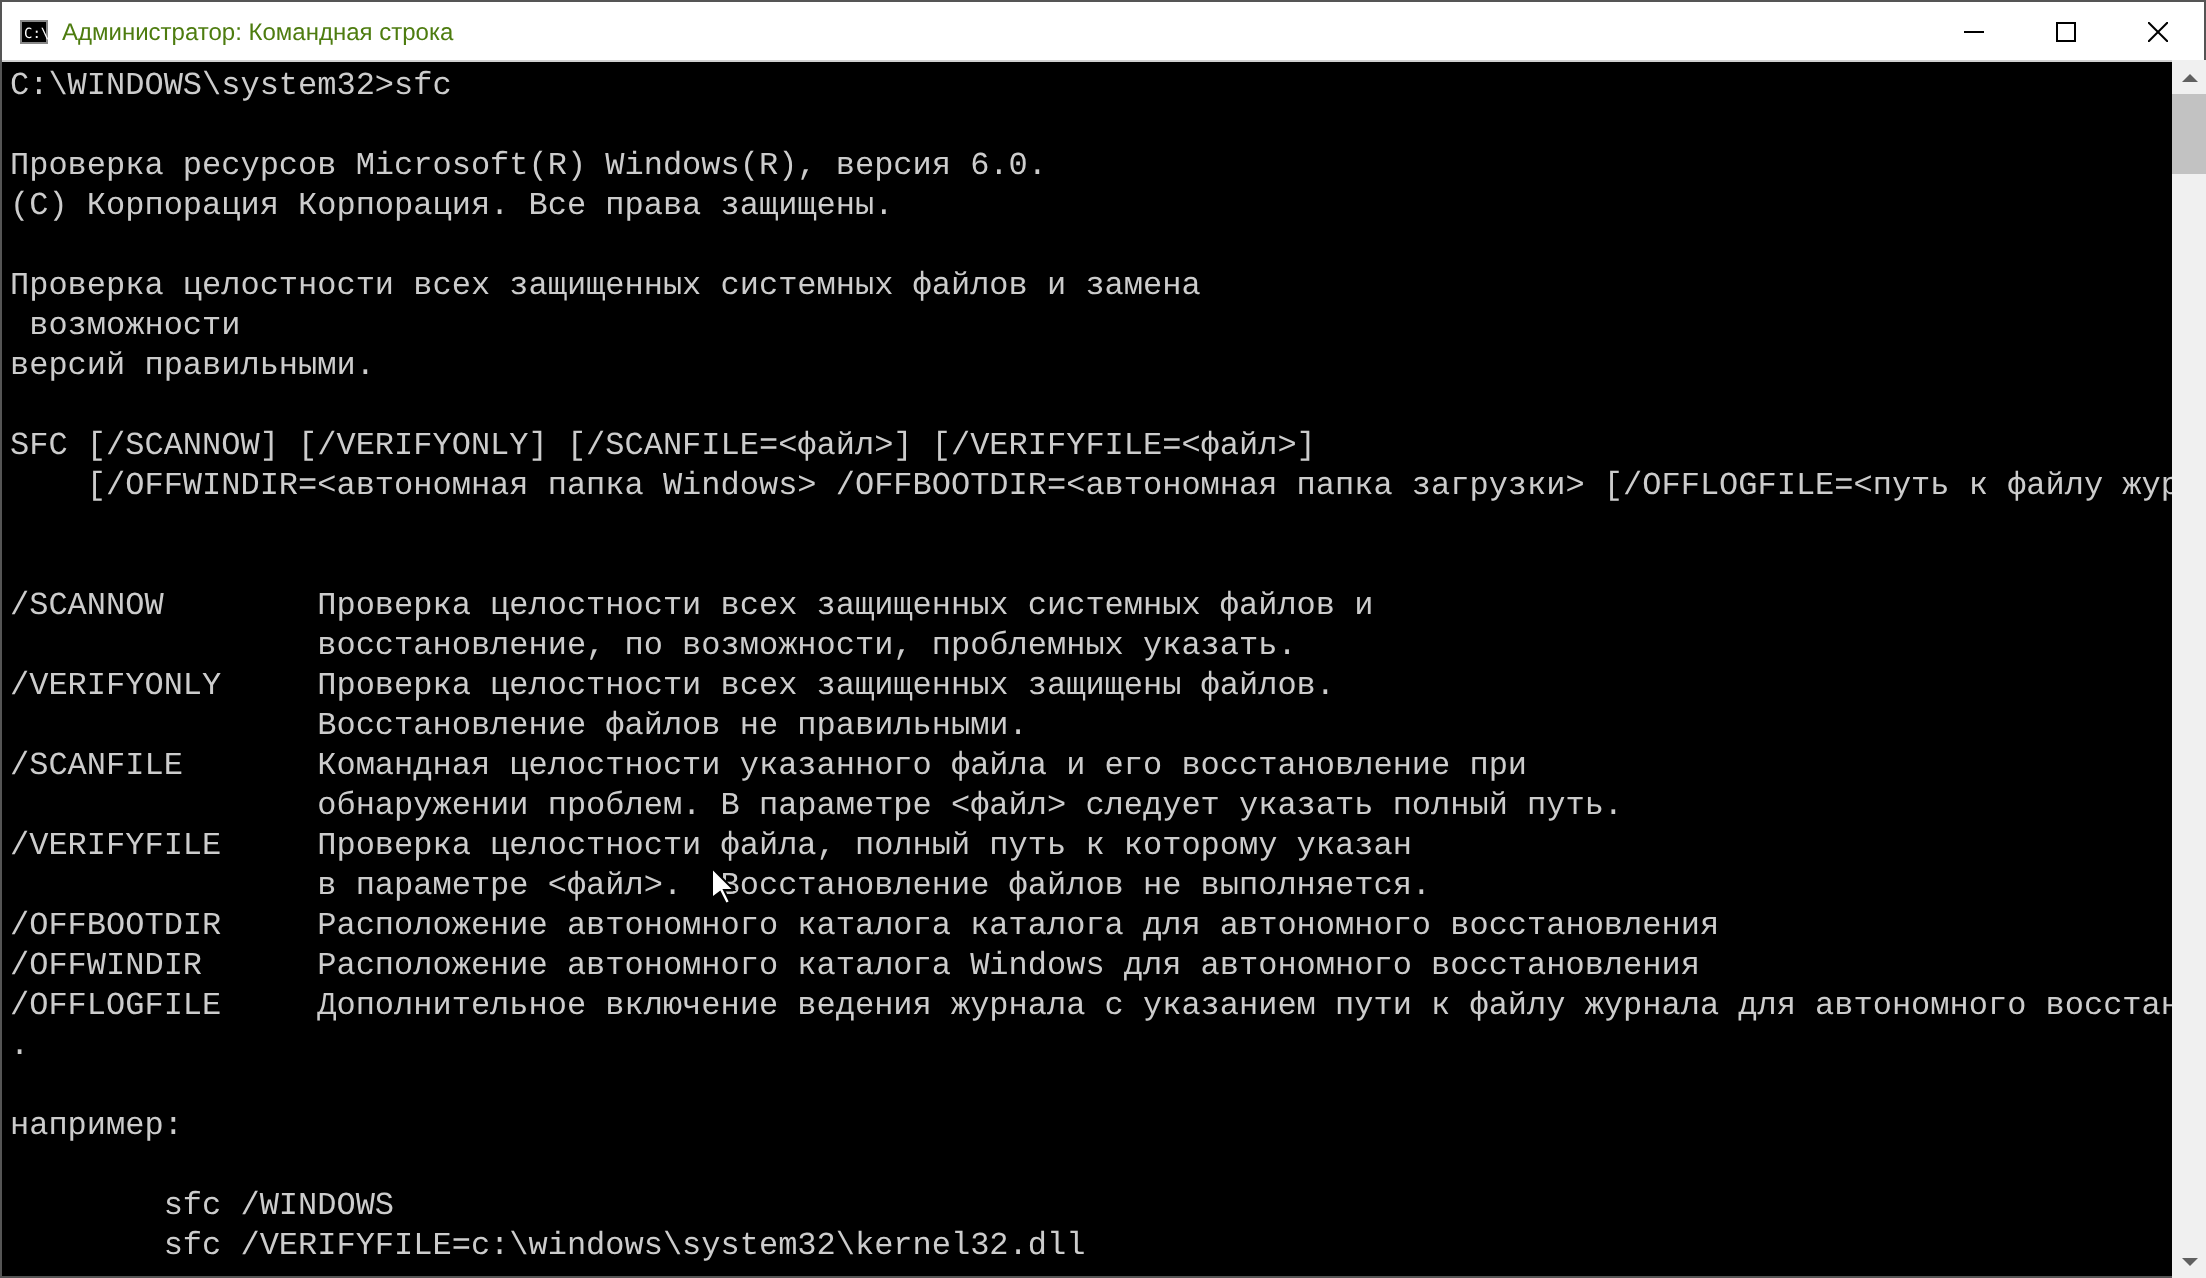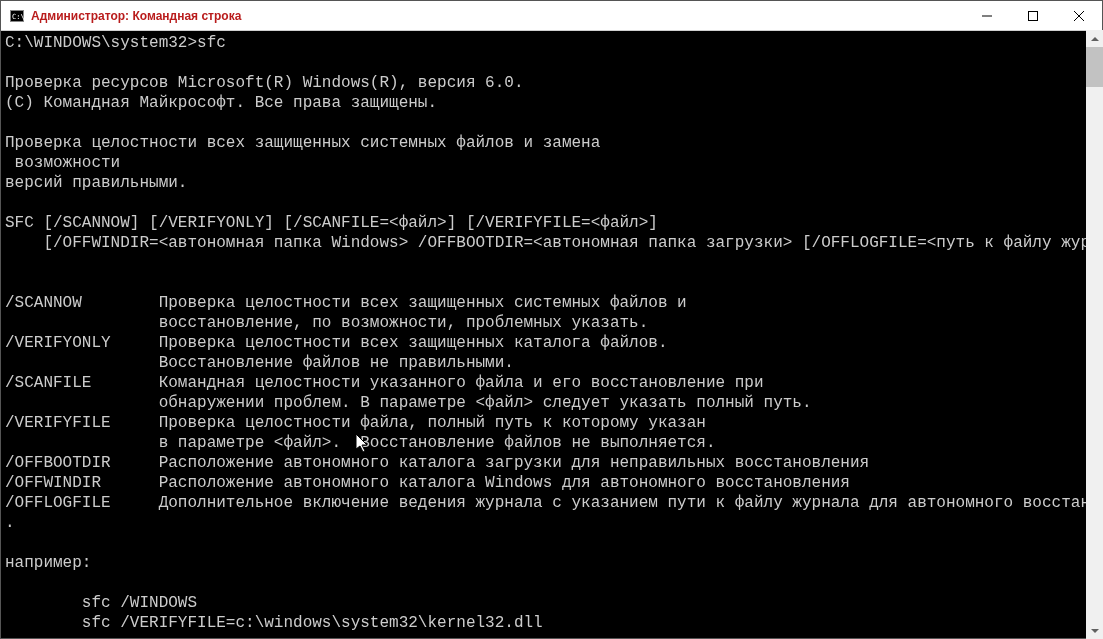--- a/index.html
+++ b/index.html
@@ -42,23 +42,22 @@
       position: relative;
       font-size: 7px;
       color: #fff;
       font-family: Consolas, monospace;
       line-height: 12px;
       padding-left: 1px;
       border: 1px solid #888;
     }
     .titlebar-title {
       font-size: 12px;
-      color: #b91c1c;
+      color: #4d7c0f;
       flex: 1;
-      font-weight: bold;
     }
     .caption-controls {
       display: flex;
       height: 100%;
     }
     .caption-btn {
       width: 46px;
       height: 100%;
       display: flex;
       align-items: center;
@@ -146,39 +145,39 @@
             <line x1="0" y1="0" x2="10" y2="10" stroke="#000" stroke-width="1"></line>
             <line x1="10" y1="0" x2="0" y2="10" stroke="#000" stroke-width="1"></line>
           </svg>
       </button>
     </div>
   </div>
 
   <div class="console"><span>C:\WINDOWS\system32&gt;</span><span>sfc</span>
 
 <span>Проверка ресурсов Microsoft(R) Windows(R), версия 6.0.</span>
-<span>(C) Командная Майкрософт. Все права защищены.</span>
+<span>(C) Корпорация Корпорация. Все права защищены.</span>
 
 <span>Проверка целостности всех защищенных системных файлов и замена</span>
 <span> возможности</span>
 <span>версий правильными.</span>
 
 <span>SFC [/SCANNOW] [/VERIFYONLY] [/SCANFILE=&lt;файл&gt;] [/VERIFYFILE=&lt;файл&gt;]</span>
 <span>    [/OFFWINDIR=&lt;автономная папка Windows&gt; /OFFBOOTDIR=&lt;автономная папка загрузки&gt; [/OFFLOGFILE=&lt;путь к файлу журнала&gt;]]</span>
 
 
 <span>/SCANNOW        Проверка целостности всех защищенных системных файлов и</span>
 <span>                восстановление, по возможности, проблемных указать.</span>
-<span>/VERIFYONLY     Проверка целостности всех защищенных каталога файлов.</span>
+<span>/VERIFYONLY     Проверка целостности всех защищенных защищены файлов.</span>
 <span>                Восстановление файлов не правильными.</span>
 <span>/SCANFILE       Командная целостности указанного файла и его восстановление при</span>
 <span>                обнаружении проблем. В параметре &lt;файл&gt; следует указать полный путь.</span>
 <span>/VERIFYFILE     Проверка целостности файла, полный путь к которому указан</span>
 <span>                в параметре &lt;файл&gt;.  Восстановление файлов не выполняется.</span>
-<span>/OFFBOOTDIR     Расположение автономного каталога загрузки для неправильных восстановления</span>
+<span>/OFFBOOTDIR     Расположение автономного каталога каталога для автономного восстановления</span>
 <span>/OFFWINDIR      Расположение автономного каталога Windows для автономного восстановления</span>
 <span>/OFFLOGFILE     Дополнительное включение ведения журнала с указанием пути к файлу журнала для автономного восстановления</span>
 <span>.</span>
 
 <span>например:</span>
 
 <span>        sfc /WINDOWS</span>
 <span>        sfc /VERIFYFILE=c:\windows\system32\kernel32.dll</span></div>
 
   <div class="scrollbar">

